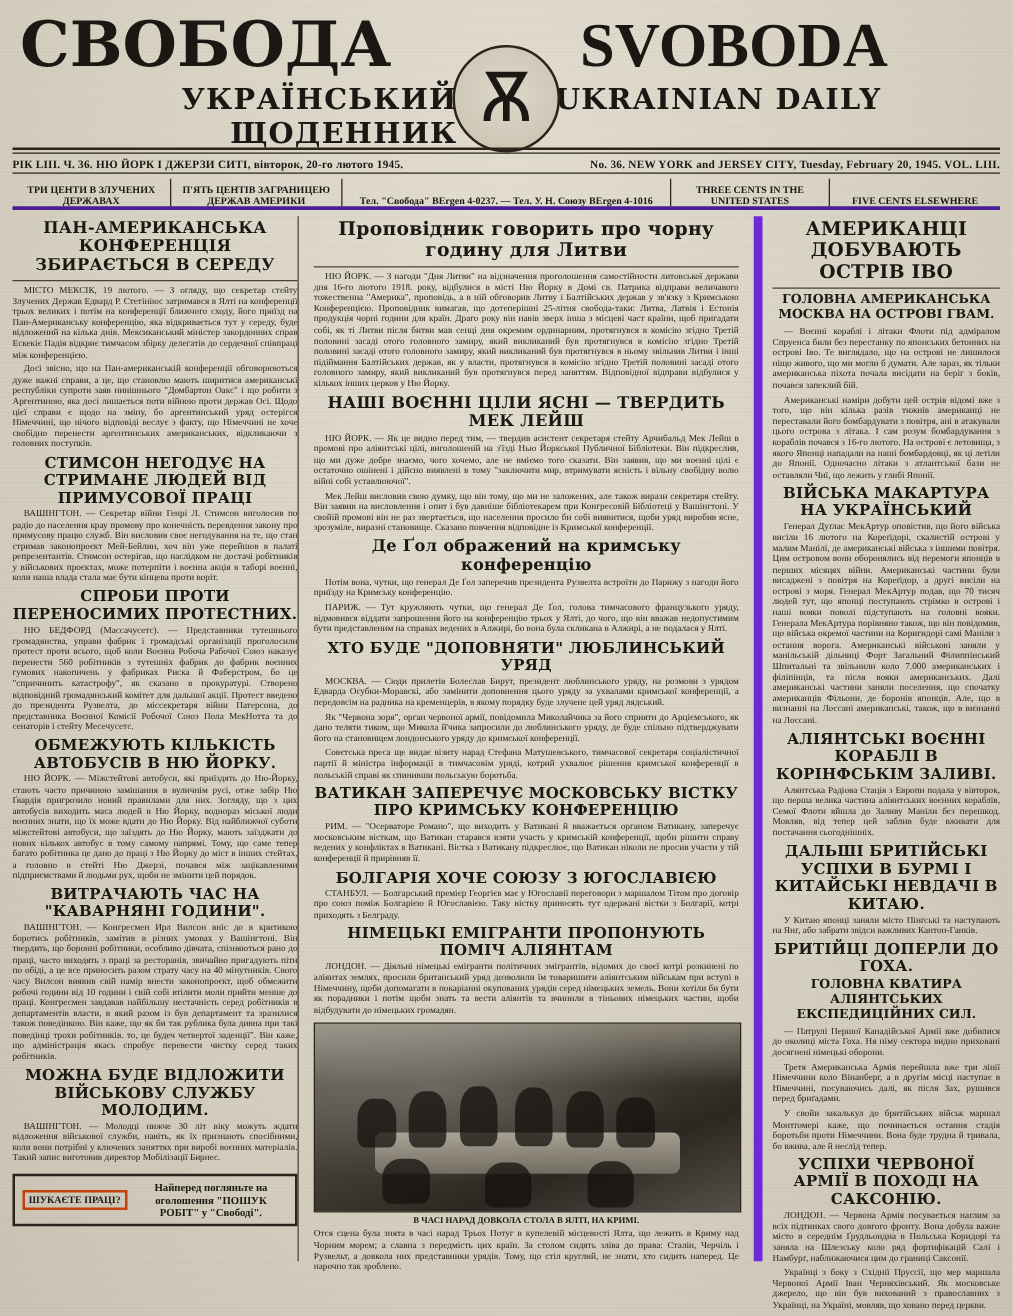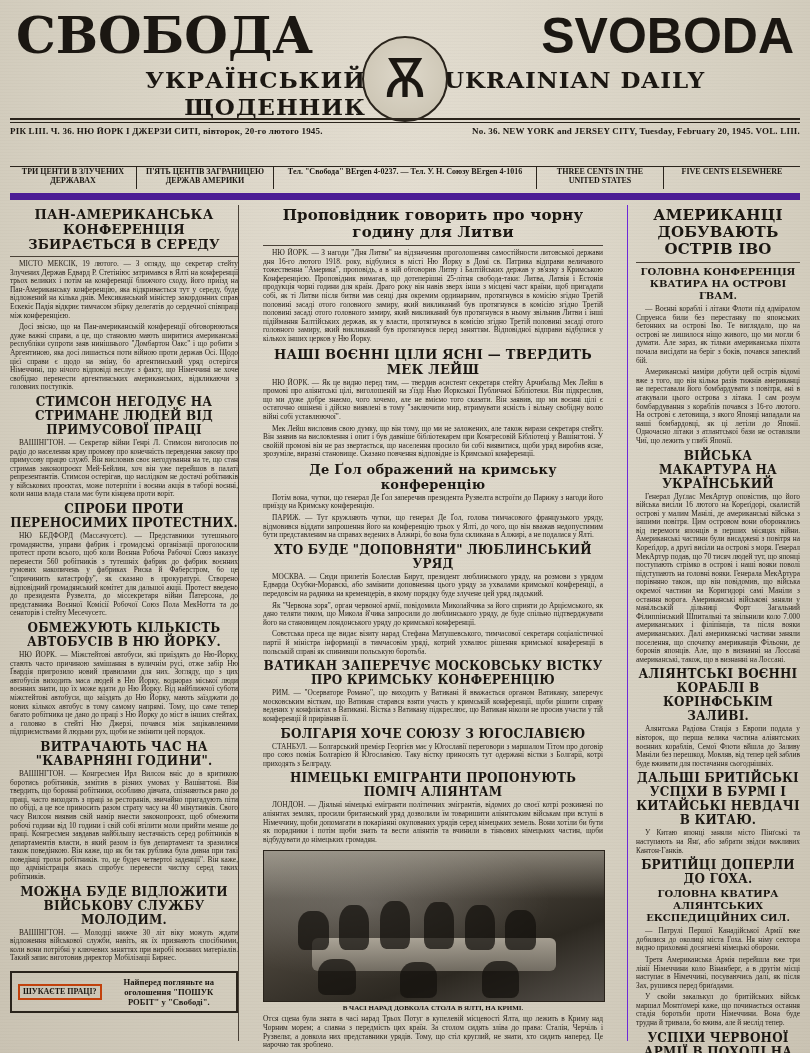--- a/index.html
+++ b/index.html
@@ -16,22 +16,22 @@
     background:
       repeating-linear-gradient(0deg, rgba(0,0,0,0.012) 0px, rgba(0,0,0,0.012) 1px, rgba(255,255,255,0.02) 1px, rgba(255,255,255,0.02) 3px),
       radial-gradient(ellipse at 50% 20%, #e3ddd0 0%, #d5cfc0 60%, #c9c2b2 100%);
   }
   .page{position:absolute;inset:0;padding:6px 10px;box-sizing:border-box;}
 
   
   .masthead{position:relative;height:128px;}
   .mast-left{position:absolute;top:4px;left:6px;width:330px;text-align:left;
     font-family:"DejaVu Serif", serif;font-weight:bold;font-size:50px;line-height:52px;}
-  .mast-right{position:absolute;top:4px;right:6px;width:330px;text-align:right;
-    font-family:Liberation Sans, sans-serif;font-weight:bold;font-size:50px;line-height:52px;}
+  .mast-right{position:absolute;top:4px;right:6px;width:330px;text-align:left;
+    font-family:Liberation Serif, serif;font-weight:bold;font-size:50px;line-height:52px;}
   .sub-left{position:absolute;top:60px;left:6px;width:350px;text-align:right;
     font-family:"DejaVu Serif", serif;font-weight:bold;font-size:23px;letter-spacing:1px;}
   .sub-right{position:absolute;top:60px;right:6px;width:350px;
     font-family:"DejaVu Serif", serif;font-weight:bold;font-size:23px;letter-spacing:1px;}
   .emblem{
     position:absolute;left:50%;top:30px;transform:translateX(-50%);
     width:86px;height:86px;
   }
   .emblem .ring{
     position:absolute;inset:0;border:2px solid #2a241c;border-radius:50%;
@@ -45,36 +45,36 @@
   .rule-a{top:112px;}
   .rule-b{top:116px;height:1px;}
   .mast-info{
     position:absolute;top:120px;left:0;right:0;
     display:flex;justify-content:space-between;align-items:center;
     font-size:9px;font-weight:bold;letter-spacing:0.2px;
   }
 
   
   .pricebar{
-    margin-top:32px;border-top:1px solid #2a241c;border-bottom:7px solid #4c1d95;
-    height:26px;display:flex;align-items:flex-start;font-size:8px;font-weight:bold;
+    margin-top:4px;border-top:1px solid #2a241c;border-bottom:3px solid #4c1d95;
+    height:26px;display:flex;align-items:flex-end;font-size:8px;font-weight:bold;
   }
   .pricebar .cell{padding:0 4px;text-align:center;line-height:9px;}
   .pricebar .sep{width:1px;background:#2a241c;height:22px;}
   .pb1{width:118px;}
   .pb2{width:128px;}
   .pb3{flex:1;}
   .pb4{width:118px;}
   .pb5{width:128px;}
 
   
   .columns{display:flex;margin-top:5px;height:836px;}
   .col{position:relative;}
   .col1{width:228px;}
-  .col2{width:340px;padding:0 24px;border-left:1px solid #4a4238;border-right:1px solid #6d28d9;}
+  .col2{width:340px;padding:0 12px;border-left:1px solid #4a4238;border-right:7px solid #6d28d9;}
   .col3{flex:1;padding-left:8px;}
 
   h2.head{
     font-family:"DejaVu Serif", serif;
     font-weight:bold;text-align:center;
     font-size:13px;line-height:15px;
     margin:2px 0 2px;
     letter-spacing:0.2px;
   }
   h2.head.big{font-size:15px;line-height:17px;}
@@ -222,21 +222,21 @@
         <div class="fig" style="left:40%;top:74%;width:11%;height:24%;"></div>
         <div class="fig" style="left:64%;top:73%;width:11%;height:25%;"></div>
       </div>
       <div class="capt">В ЧАСІ НАРАД ДОВКОЛА СТОЛА В ЯЛТІ, НА КРИМІ.</div>
       <p class="body nind">Отся сцена була знята в часі нарад Трьох Потуг в купелевій місцевості Ялта, що лежить в Криму над Чорним морем; а славна з передмість цих країн. За столом сидять зліва до права: Сталін, Черчіль і Рузвельт, а довкола них представники урядів. Тому, що стіл круглий, не знати, хто сидить наперед. Це нарочно так зроблено.</p>
     </div>
 
     <div class="col col3">
       <h2 class="head big">АМЕРИКАНЦІ ДОБУВАЮТЬ ОСТРІВ ІВО</h2>
       <div class="hr"></div>
-      <h3 class="sub">ГОЛОВНА КОНФЕРЕНЦІЯ КВАТИРА НА ОСТРОВІ ГВАМ.</h3>
+      <h3 class="sub">ГОЛОВНА АМЕРИКАНСЬКА МОСКВА НА ОСТРОВІ ГВАМ.</h3>
       <p class="body">— Воєнні кораблі і літаки Флоти під адміралом Спруенса били без перестанку по японських бетонних на острові Іво. Те виглядало, що на острові не лишилося ніщо живого, що ми могли б думати. Але зараз, як тільки американська піхота почала висідати на беріг з боків, почався запеклий бій.</p>
       <p class="body">Американські наміри добути цей острів відомі вже з того, що він кілька разів тижнів американці не переставали його бомбардувати з повітря, ані в атакували цього острова з літака. І сам розум бомбардування з кораблів почався з 16-го лютого. На острові є летовища, з якого Японці нападали на наші бомбардовці, як ці летіли до Японії. Одночасно літаки з атлантської бази не оставляли Чиї, що лежить у глибі Японії.</p>
 
       <h2 class="head mid">ВІЙСЬКА МАКАРТУРА НА УКРАЇНСЬКИЙ</h2>
       <p class="body">Генерал Дуґлас МекАртур оповістив, що його війська висіли 16 лютого на Кореґідорі, скалистій острові у малим Манілі, де американські війська з іншими повітря. Цим островом вони оборонялись від перемоги японців в перших місяцях війни. Американські частини були висаджені з повітря на Кореґідор, а другі висіли на острові з моря. Генерал МекАртур подав, що 70 тисяч людей тут, що японці поступають стрімко в острові і наші вояки поволі підступають на головні вояки. Генерала МекАртура порівняно також, що він повідомив, що війська окремої частини на Коригидорі самі Маніли з остання ворога. Американські військові заняли у манільській дільниці Форт Загальний Філиппінський Шпитальні та звільнили коло 7.000 американських і філіпінців, та після вояки американських. Далі американські частини заняли поселення, що спочатку американців Фільони, де боронів японців. Але, що в визнанні на Лоссані американські, також, що в визнанні на Лоссані.</p>
 
       <h2 class="head mid">АЛІЯНТСЬКІ ВОЄННІ КОРАБЛІ В КОРІНФСЬКІМ ЗАЛИВІ.</h2>
       <p class="body">Алянтська Радіова Стація з Европи подала у вівторок, що перша велика частина аліянтських воєнних кораблів, Семої Флоти вйшла до Заливу Маніли без перешкод. Мовляв, від тепер цей заблив буде вживати для постачання сьогоднішніх.</p>
 
       <h2 class="head mid">ДАЛЬШІ БРИТІЙСЬКІ УСПІХИ В БУРМІ І КИТАЙСЬКІ НЕВДАЧІ В КИТАЮ.</h2>

